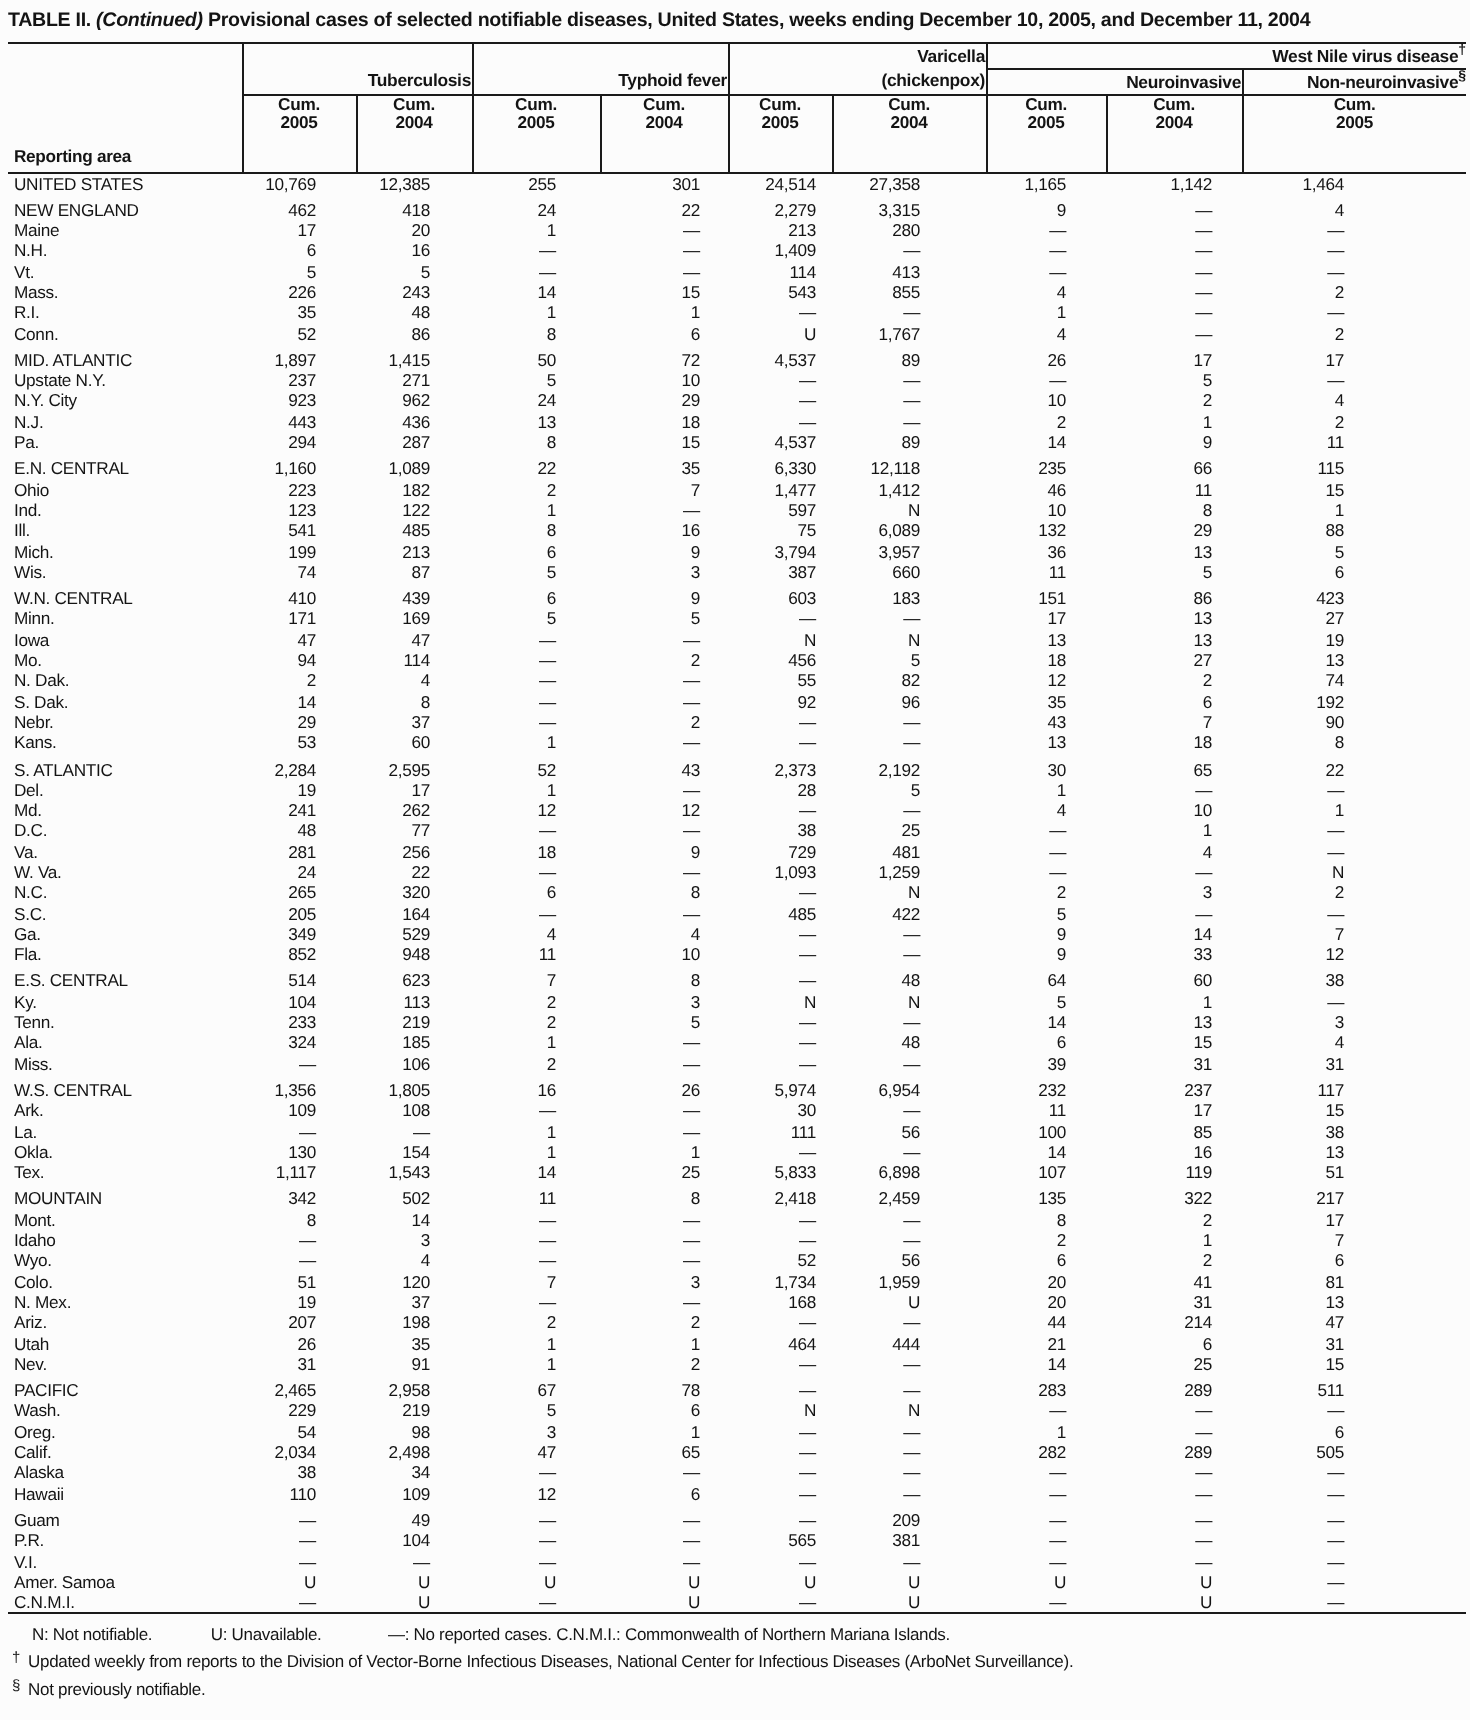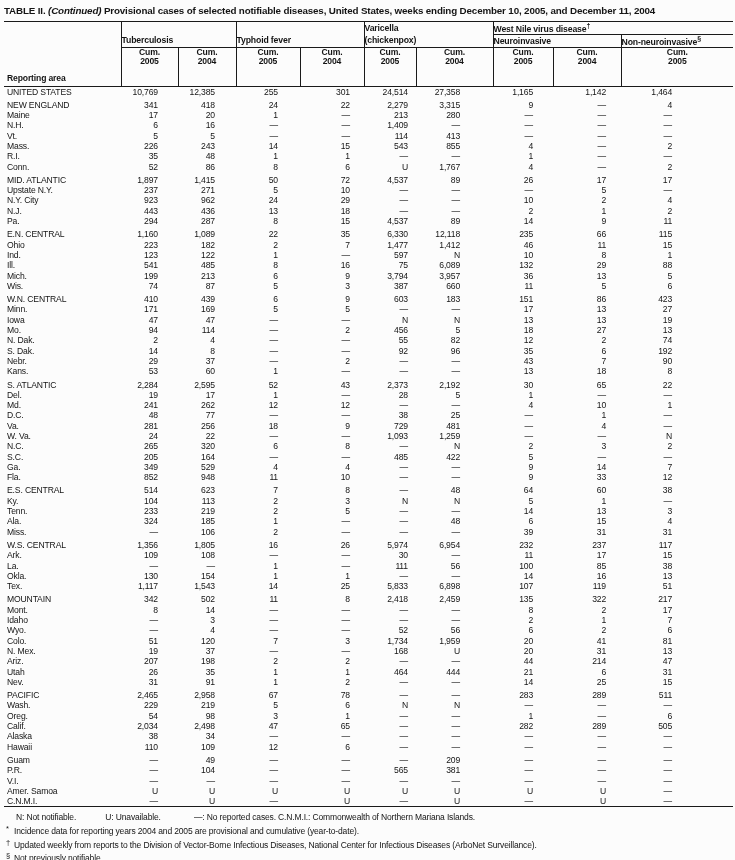--- a/index.html
+++ b/index.html
@@ -11,21 +11,21 @@
   }
   .page { padding:5px 0 0 4px; }
   .title { font-size:9.8px; font-weight:bold; line-height:11.5px; width:726px; }
   .title .cont { font-style:italic; }
   table { border-collapse:collapse; table-layout:fixed; width:729px; margin-top:4px; }
   th, td { padding:0; font-size:8.6px; }
   thead th { font-weight:bold; }
   .top { border-top:1.2px solid #1a1a1a; }
   .vl  { border-left:1px solid #1a1a1a; }
   .bb  { border-bottom:1px solid #1a1a1a; }
-  th.grp { text-align:left; height:13px; vertical-align:middle; font-size:8.7px; }
+  th.grp { text-align:right; height:13px; vertical-align:middle; font-size:8.7px; }
   th.rep {
     vertical-align:bottom; text-align:left; padding:0 0 3px 3px;
     border-bottom:1.4px solid #1a1a1a; border-right:1px solid #1a1a1a;
   }
   th.cum {
     text-align:center; vertical-align:bottom; padding-bottom:19px;
     height:27px; line-height:9.5px; border-bottom:1.4px solid #1a1a1a;
   }
   tbody td { height:10.3px; line-height:10.3px; white-space:nowrap; }
   td.lbl { text-align:left; padding-left:3px; }
@@ -141,21 +141,21 @@
           <td class="num">255</td>
           <td class="num">301</td>
           <td class="num">24,514</td>
           <td class="num">27,358</td>
           <td class="num">1,165</td>
           <td class="num">1,142</td>
           <td class="num">1,464</td>
         </tr>
         <tr class="gap">
           <td class="lbl">NEW ENGLAND</td>
-          <td class="num">341</td>
+          <td class="num">462</td>
           <td class="num">418</td>
           <td class="num">24</td>
           <td class="num">22</td>
           <td class="num">2,279</td>
           <td class="num">3,315</td>
           <td class="num">9</td>
           <td class="num">—</td>
           <td class="num">4</td>
         </tr>
         <tr>
@@ -940,23 +940,20 @@
         </tr>
       </tbody>
   </table>
 
   <div class="foot">
     <div class="legend">
       <span class="li0">N: Not notifiable.</span>
       <span class="li1">U: Unavailable.</span>
       <span class="li2">—: No reported cases.</span>
       <span class="li3">C.N.M.I.: Commonwealth of Northern Mariana Islands.</span>
-    </div>
-    <div class="fn">
-      <span class="fnm">*</span><span>Incidence data for reporting years 2004 and 2005 are provisional and cumulative (year-to-date).</span>
     </div>
     <div class="fn">
       <span class="fnm">†</span><span>Updated weekly from reports to the Division of Vector-Borne Infectious Diseases, National Center for Infectious Diseases (ArboNet Surveillance).</span>
     </div>
     <div class="fn">
       <span class="fnm">§</span><span>Not previously notifiable.</span>
     </div>
   </div>
 
 </div>

